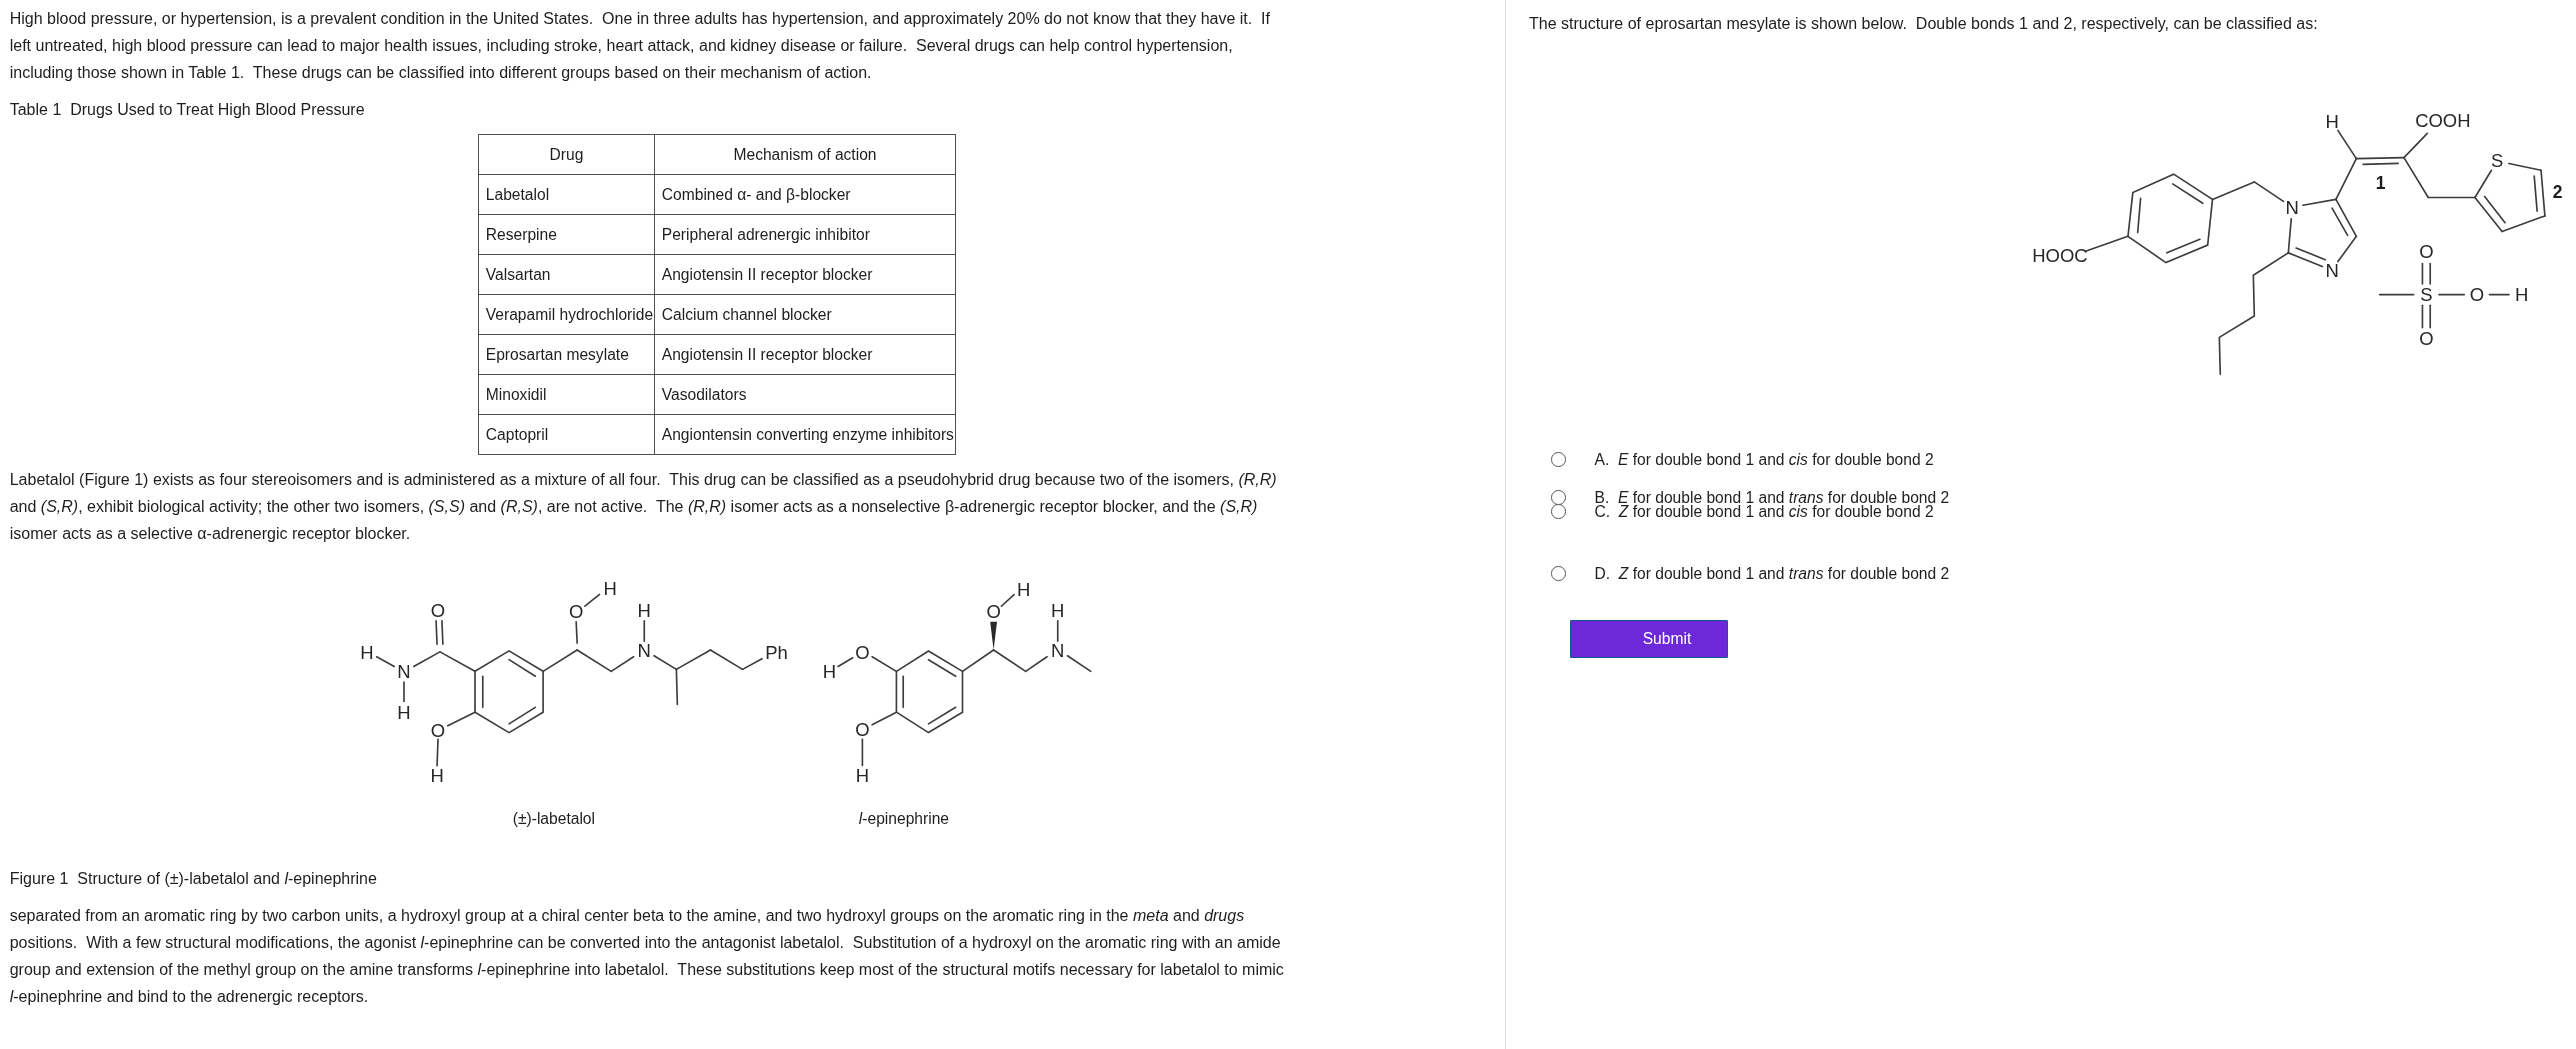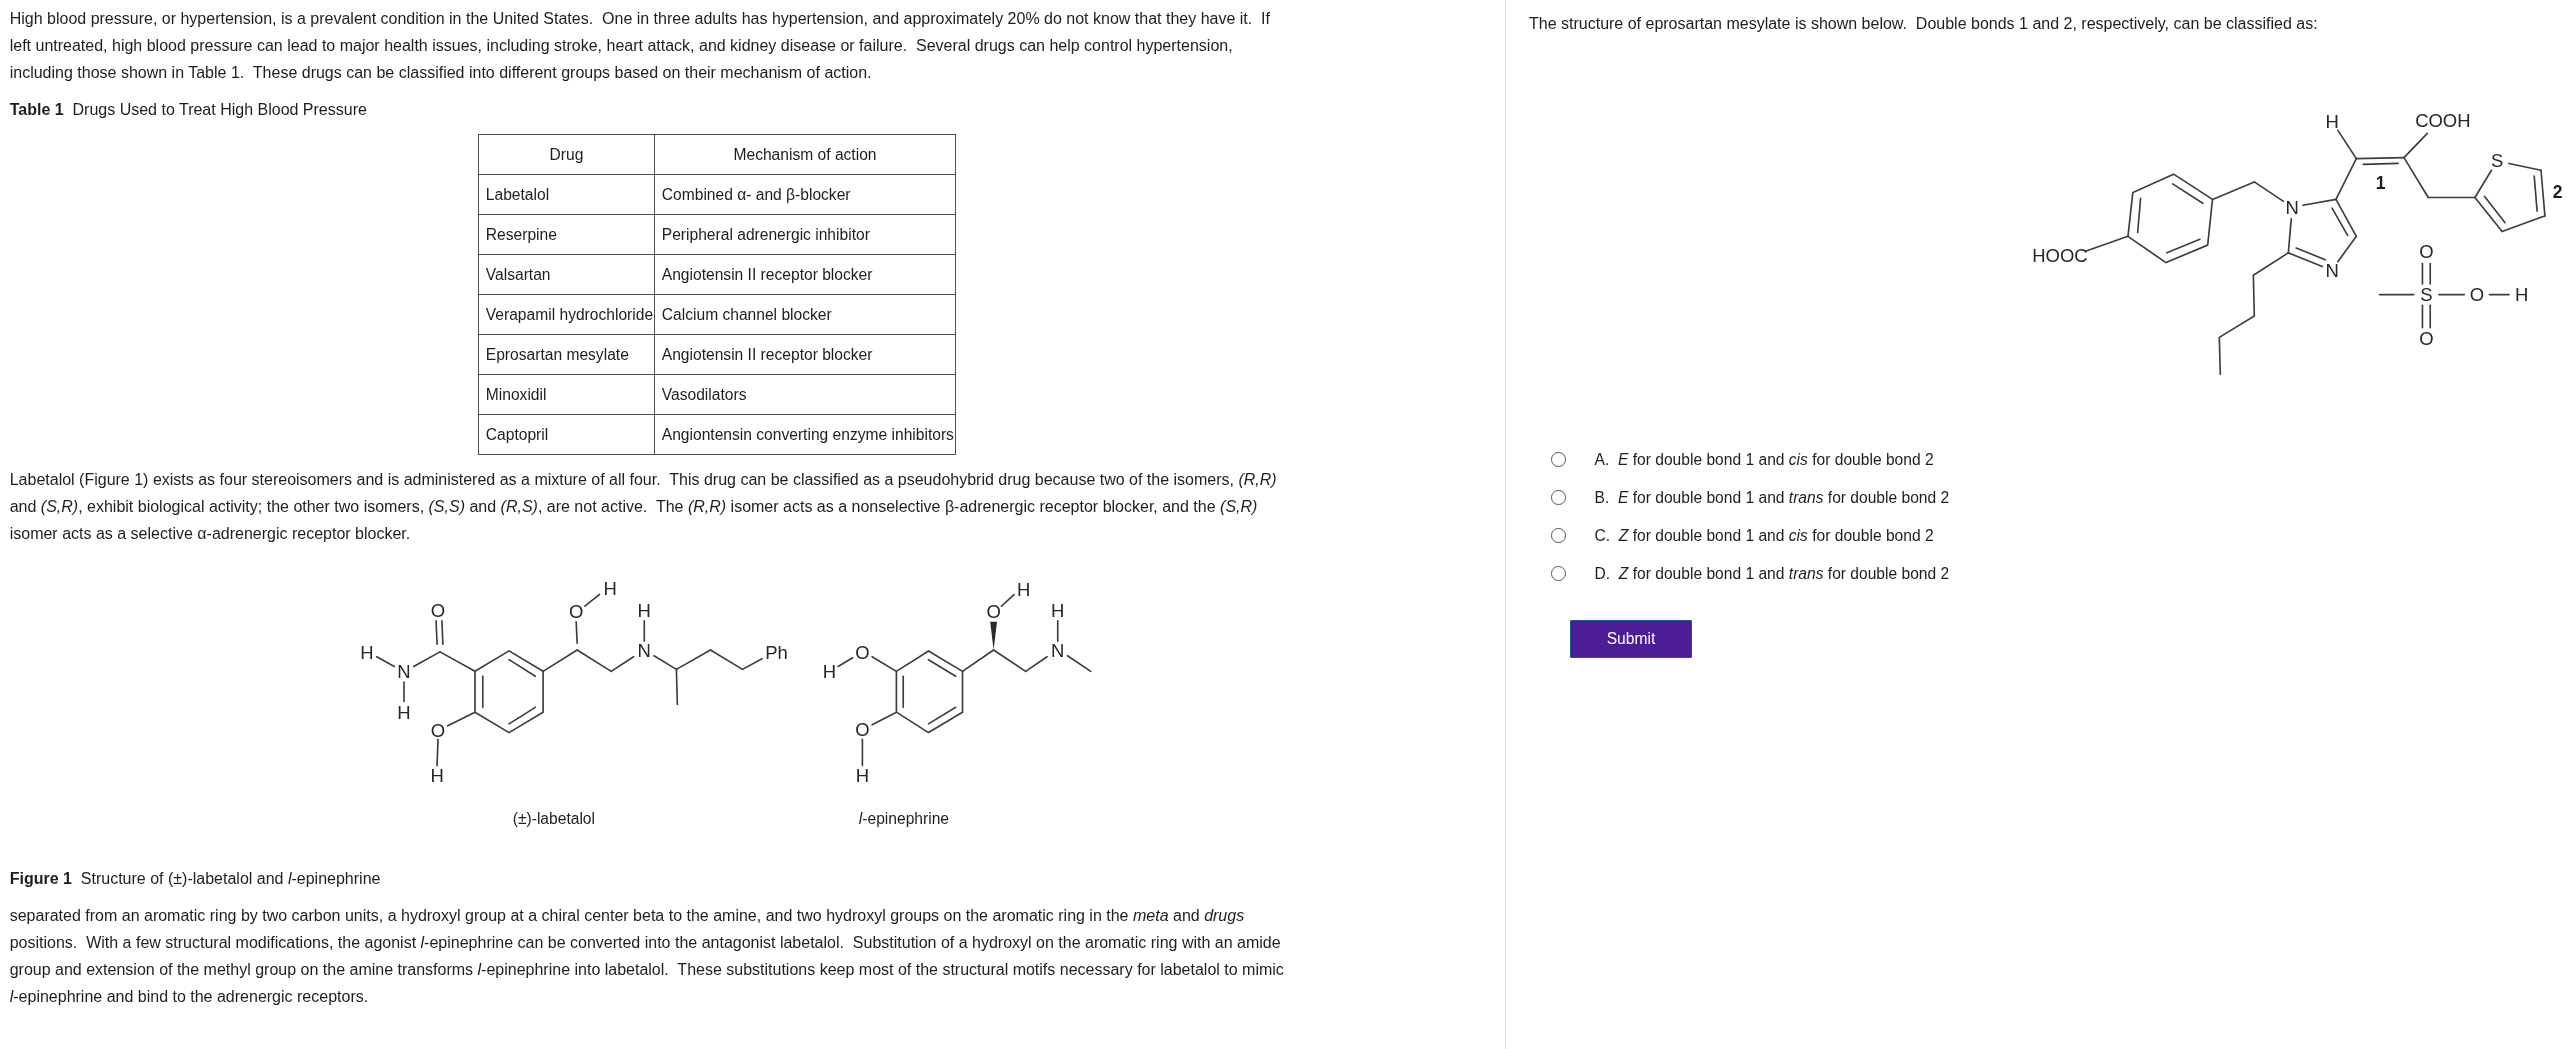--- a/index.html
+++ b/index.html
@@ -4,21 +4,21 @@
 <style>
   html,body{margin:0;padding:0;}
   body{
     width:2576px;height:1049px;position:relative;overflow:hidden;
     background:#ffffff;color:#1e1e1e;
     font-family:"Liberation Sans","DejaVu Sans",sans-serif;
   }
   .abs{position:absolute;}
   .line{white-space:pre;font-size:16px;line-height:27px;height:27px;}
   .it{font-style:italic;}
-  .bd{font-weight:700;}
+  .bd{font-weight:400;}
   .divider{position:absolute;left:1505px;top:0;width:1px;height:1049px;background:#dcdcdc;}
 
   
   table.drug-table{border-collapse:collapse;border:1.9px solid #4f4f4f;table-layout:fixed;margin-left:19px;}
   table.drug-table td{
     border:1px solid #4f4f4f;height:39px;font-size:15.6px;
     padding:0 0 0 6.8px;vertical-align:middle;white-space:pre;
   }
   table.drug-table td.th{text-align:center;padding:0;border-bottom-width:1.9px;}
 
@@ -254,24 +254,24 @@
   </svg>
 
   <div class="abs opt" style="top:446px">
     <span class="radio" role="radio" aria-checked="false"></span>
     <span class="optxt"><span>A.  </span><span class="it">E</span><span> for double bond 1 and </span><span class="it">cis</span><span> for double bond 2</span></span>
   </div>
   <div class="abs opt" style="top:484px">
     <span class="radio" role="radio" aria-checked="false"></span>
     <span class="optxt"><span>B.  </span><span class="it">E</span><span> for double bond 1 and </span><span class="it">trans</span><span> for double bond 2</span></span>
   </div>
-  <div class="abs opt" style="top:522px">
+  <div class="abs opt" style="top:498px">
     <span class="radio" role="radio" aria-checked="false"></span>
     <span class="optxt"><span>C.  </span><span class="it">Z</span><span> for double bond 1 and </span><span class="it">cis</span><span> for double bond 2</span></span>
   </div>
   <div class="abs opt" style="top:560px">
     <span class="radio" role="radio" aria-checked="false"></span>
     <span class="optxt"><span>D.  </span><span class="it">Z</span><span> for double bond 1 and </span><span class="it">trans</span><span> for double bond 2</span></span>
   </div>
 
-  <div class="abs submit-btn" role="button" style="background-color: #4c1d95;">Submit</div>
+  <div class="abs submit-btn" role="button" style="background-color: #6d28d9; padding-left: 36px;">Submit</div>
 </div>
 
 
 </body></html>

